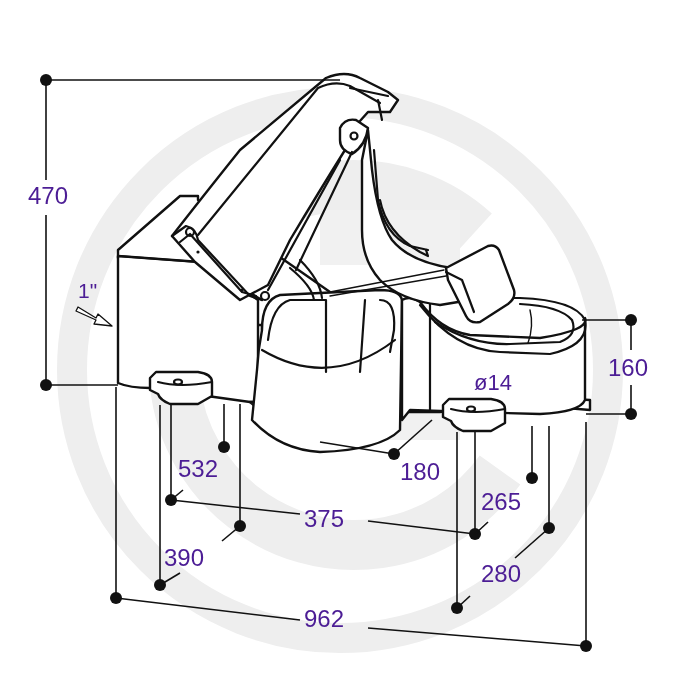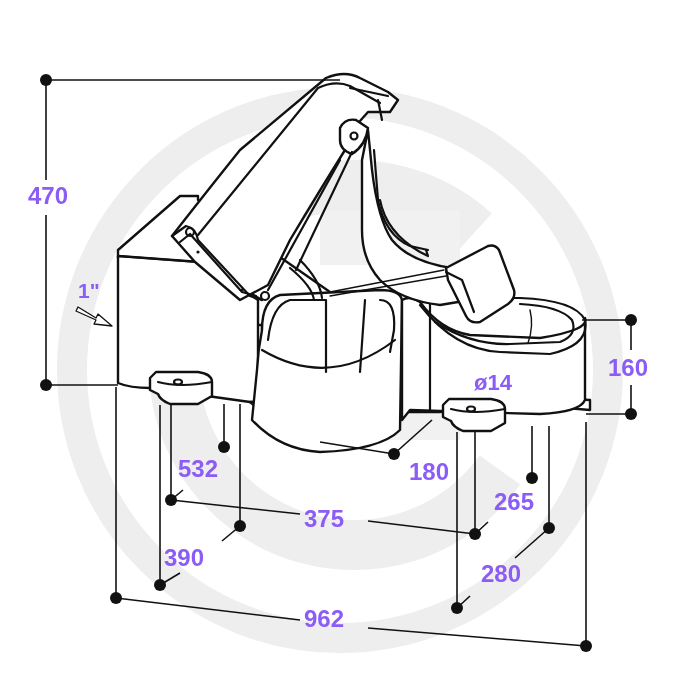--- a/index.html
+++ b/index.html
@@ -1,18 +1,18 @@
 <!DOCTYPE html>
 <html><head>
   <meta charset="utf-8">
   <style>
     html, body { margin: 0; padding: 0; background: #ffffff; }
     body { width: 700px; height: 700px; overflow: hidden; position: relative; font-family: "Liberation Sans", sans-serif; }
     #canvas { position: absolute; left: 0; top: 0; width: 700px; height: 700px; }
-    .lbl { position: absolute; font-family: "Liberation Sans", sans-serif; font-weight: bold; color: #8b5cf6; white-space: nowrap; line-height: 1; }
+    .lbl { position: absolute; font-family: "Liberation Sans", sans-serif; font-weight: normal; color: #4c1d95; white-space: nowrap; line-height: 1; }
     .lbl.big { font-size: 24px; }
     .lbl.mid { font-size: 19px; }
     .lbl.small { font-size: 22px; }
     svg .o { fill: #ffffff; stroke: #111111; stroke-width: 2.4; stroke-linejoin: round; stroke-linecap: round; }
     svg .ln { fill: none; stroke: #111111; stroke-width: 2.2; stroke-linejoin: round; stroke-linecap: round; }
     svg .thin { fill: none; stroke: #111111; stroke-width: 1.4; stroke-linecap: round; }
     svg .dim { fill: none; stroke: #111111; stroke-width: 1.6; }
     svg .dot { fill: #111111; }
     svg .wm { fill: none; stroke: #eeeeee; }
     svg .wmf { fill: #f1f1f1; }
@@ -164,19 +164,19 @@
 
   <g>
     <path d="M 78 307 L 96 318 L 98 314 L 112 326 L 94 324 L 96 320 L 76 311 Z" fill="#ffffff" stroke="#111111" stroke-width="1.3" stroke-linejoin="round"></path>
   </g>
 </svg>
 
 <div class="lbl big" style="left:28px; top:184px;">470</div>
 <div class="lbl mid" style="left:78px; top:280px; font-size:21px;">1"</div>
 <div class="lbl big" style="left:608px; top:356px;">160</div>
 <div class="lbl small" style="left:474px; top:372px;">ø14</div>
-<div class="lbl big" style="left:409px; top:460px;text-align:center;">180</div>
+<div class="lbl big" style="left:400px; top:460px;text-align:center;">180</div>
 <div class="lbl big" style="left:178px; top:457px;">532</div>
 <div class="lbl big" style="left:304px; top:507px;">375</div>
 <div class="lbl big" style="left:164px; top:546px;">390</div>
-<div class="lbl big" style="left:481px; top:490px;margin-left:13px;">265</div>
+<div class="lbl big" style="left:481px; top:490px;">265</div>
 <div class="lbl big" style="left:481px; top:562px;">280</div>
 <div class="lbl big" style="left:304px; top:607px;">962</div>
 
 </body></html>

